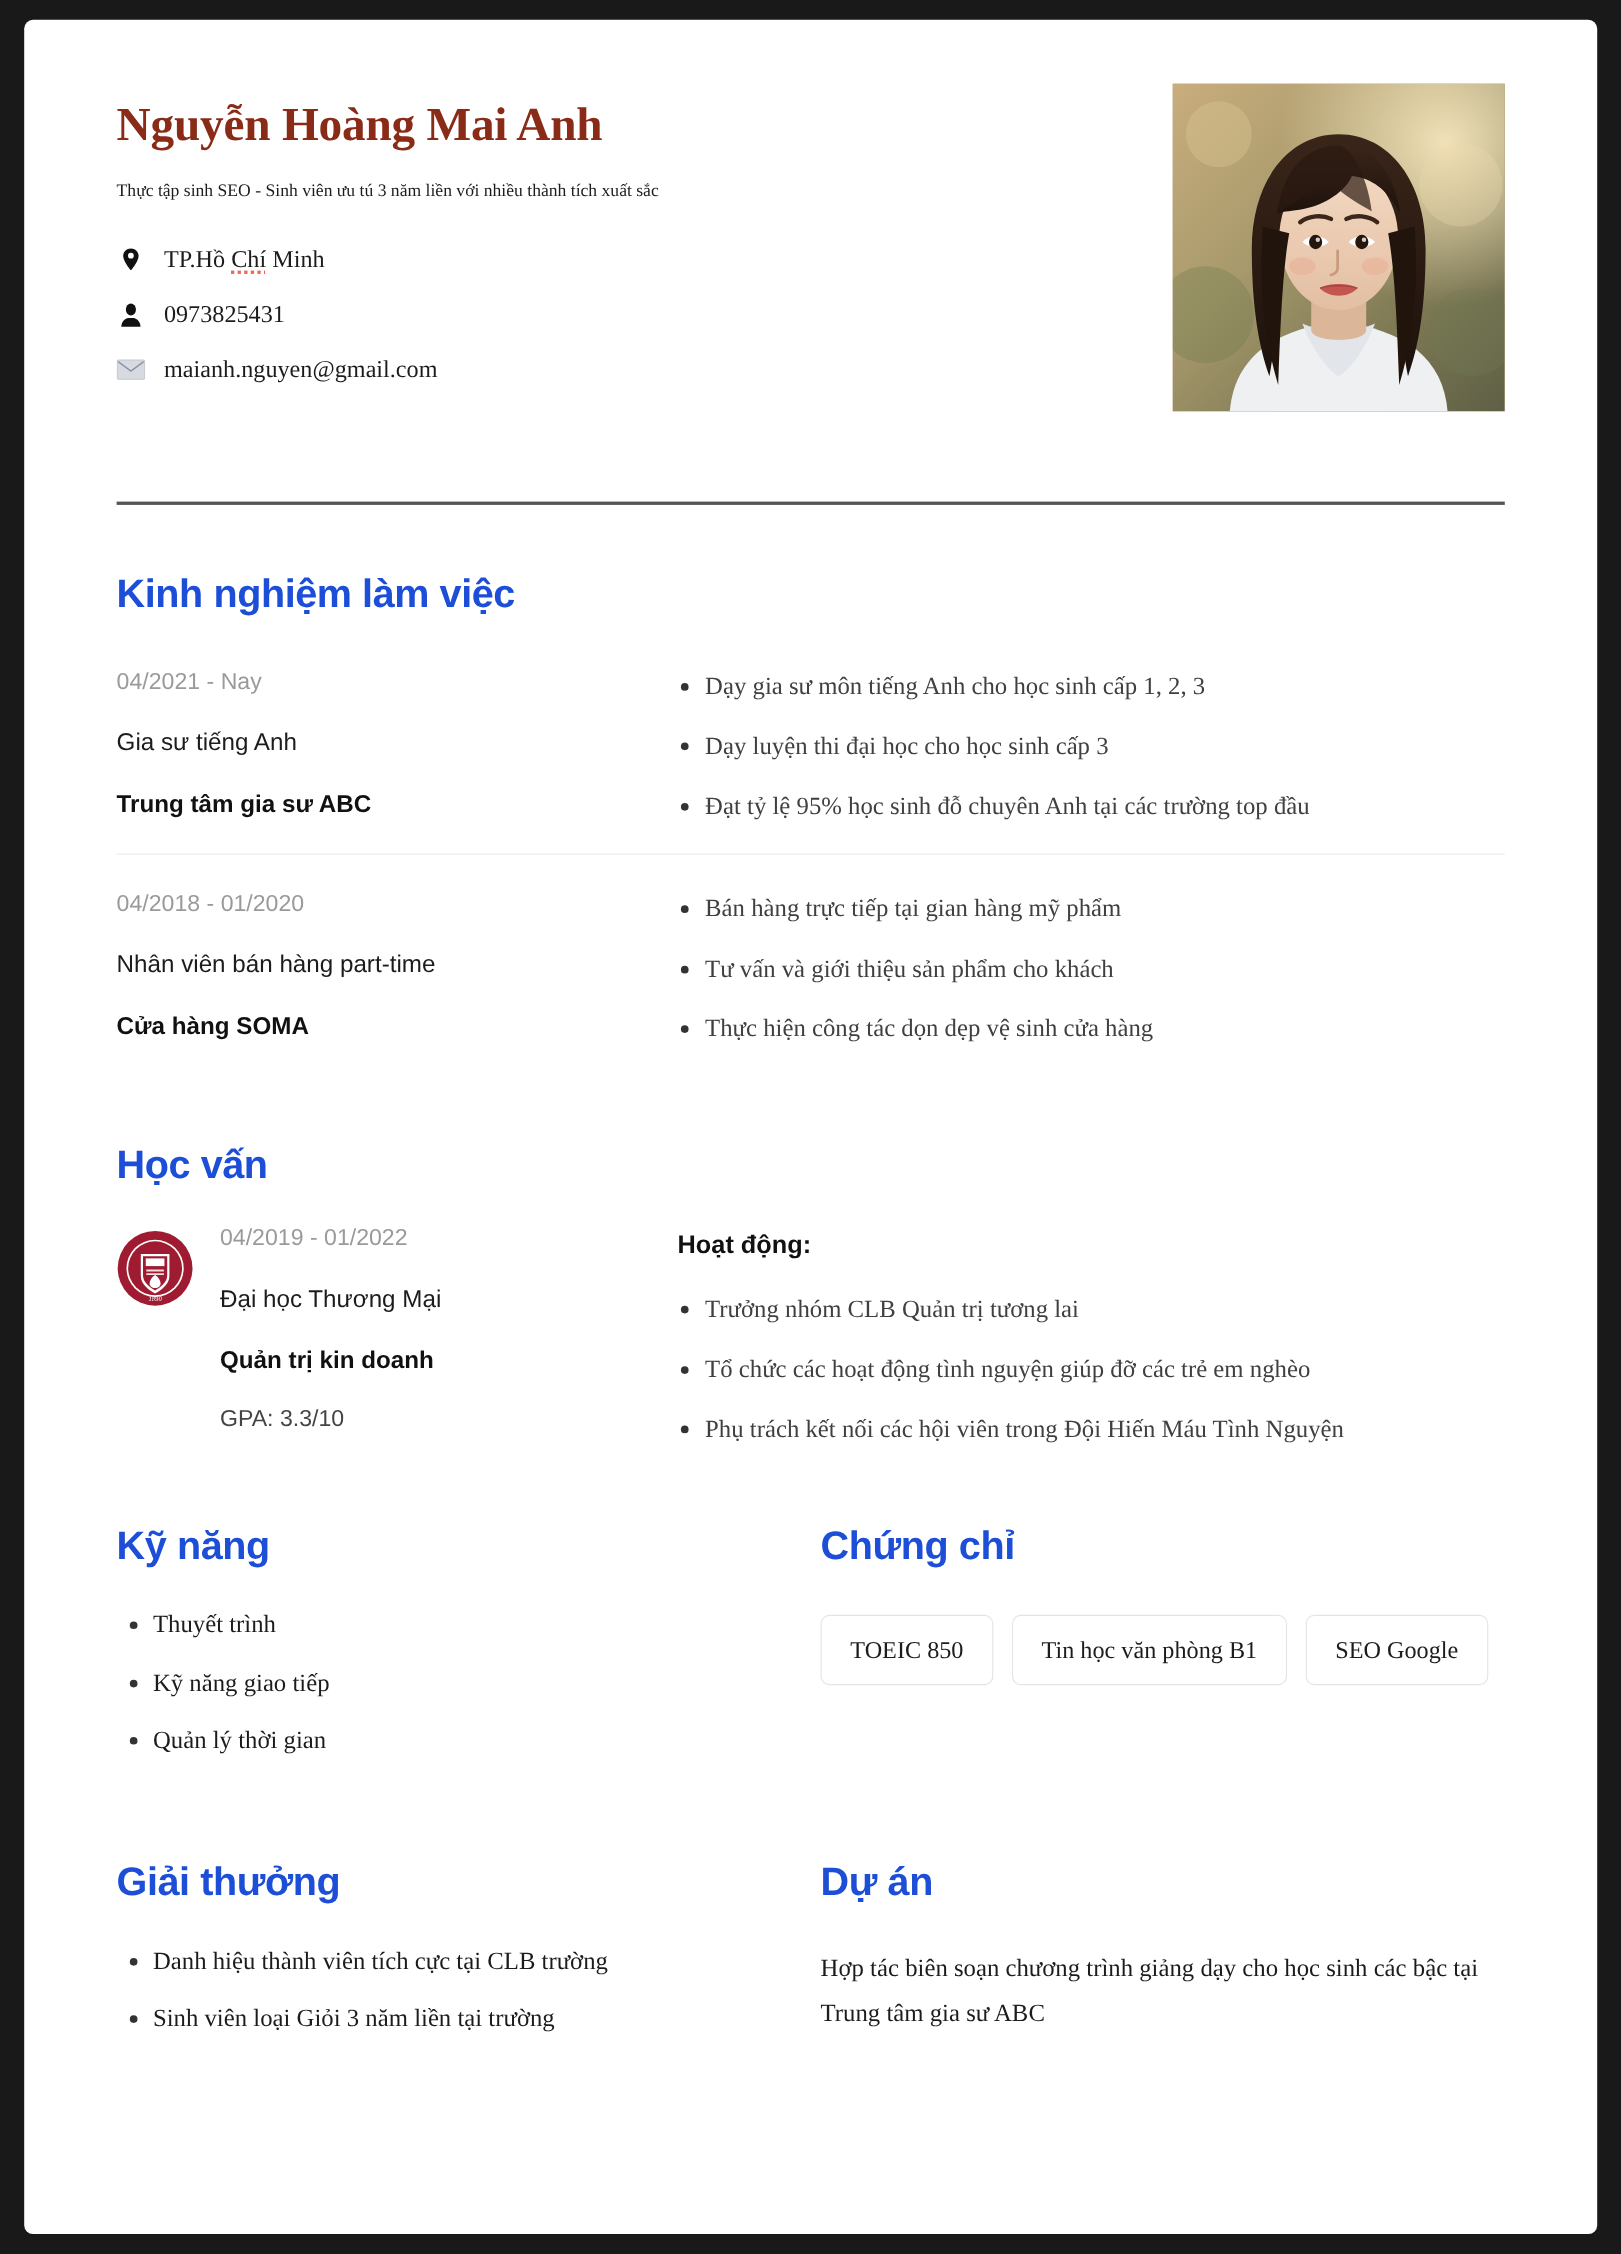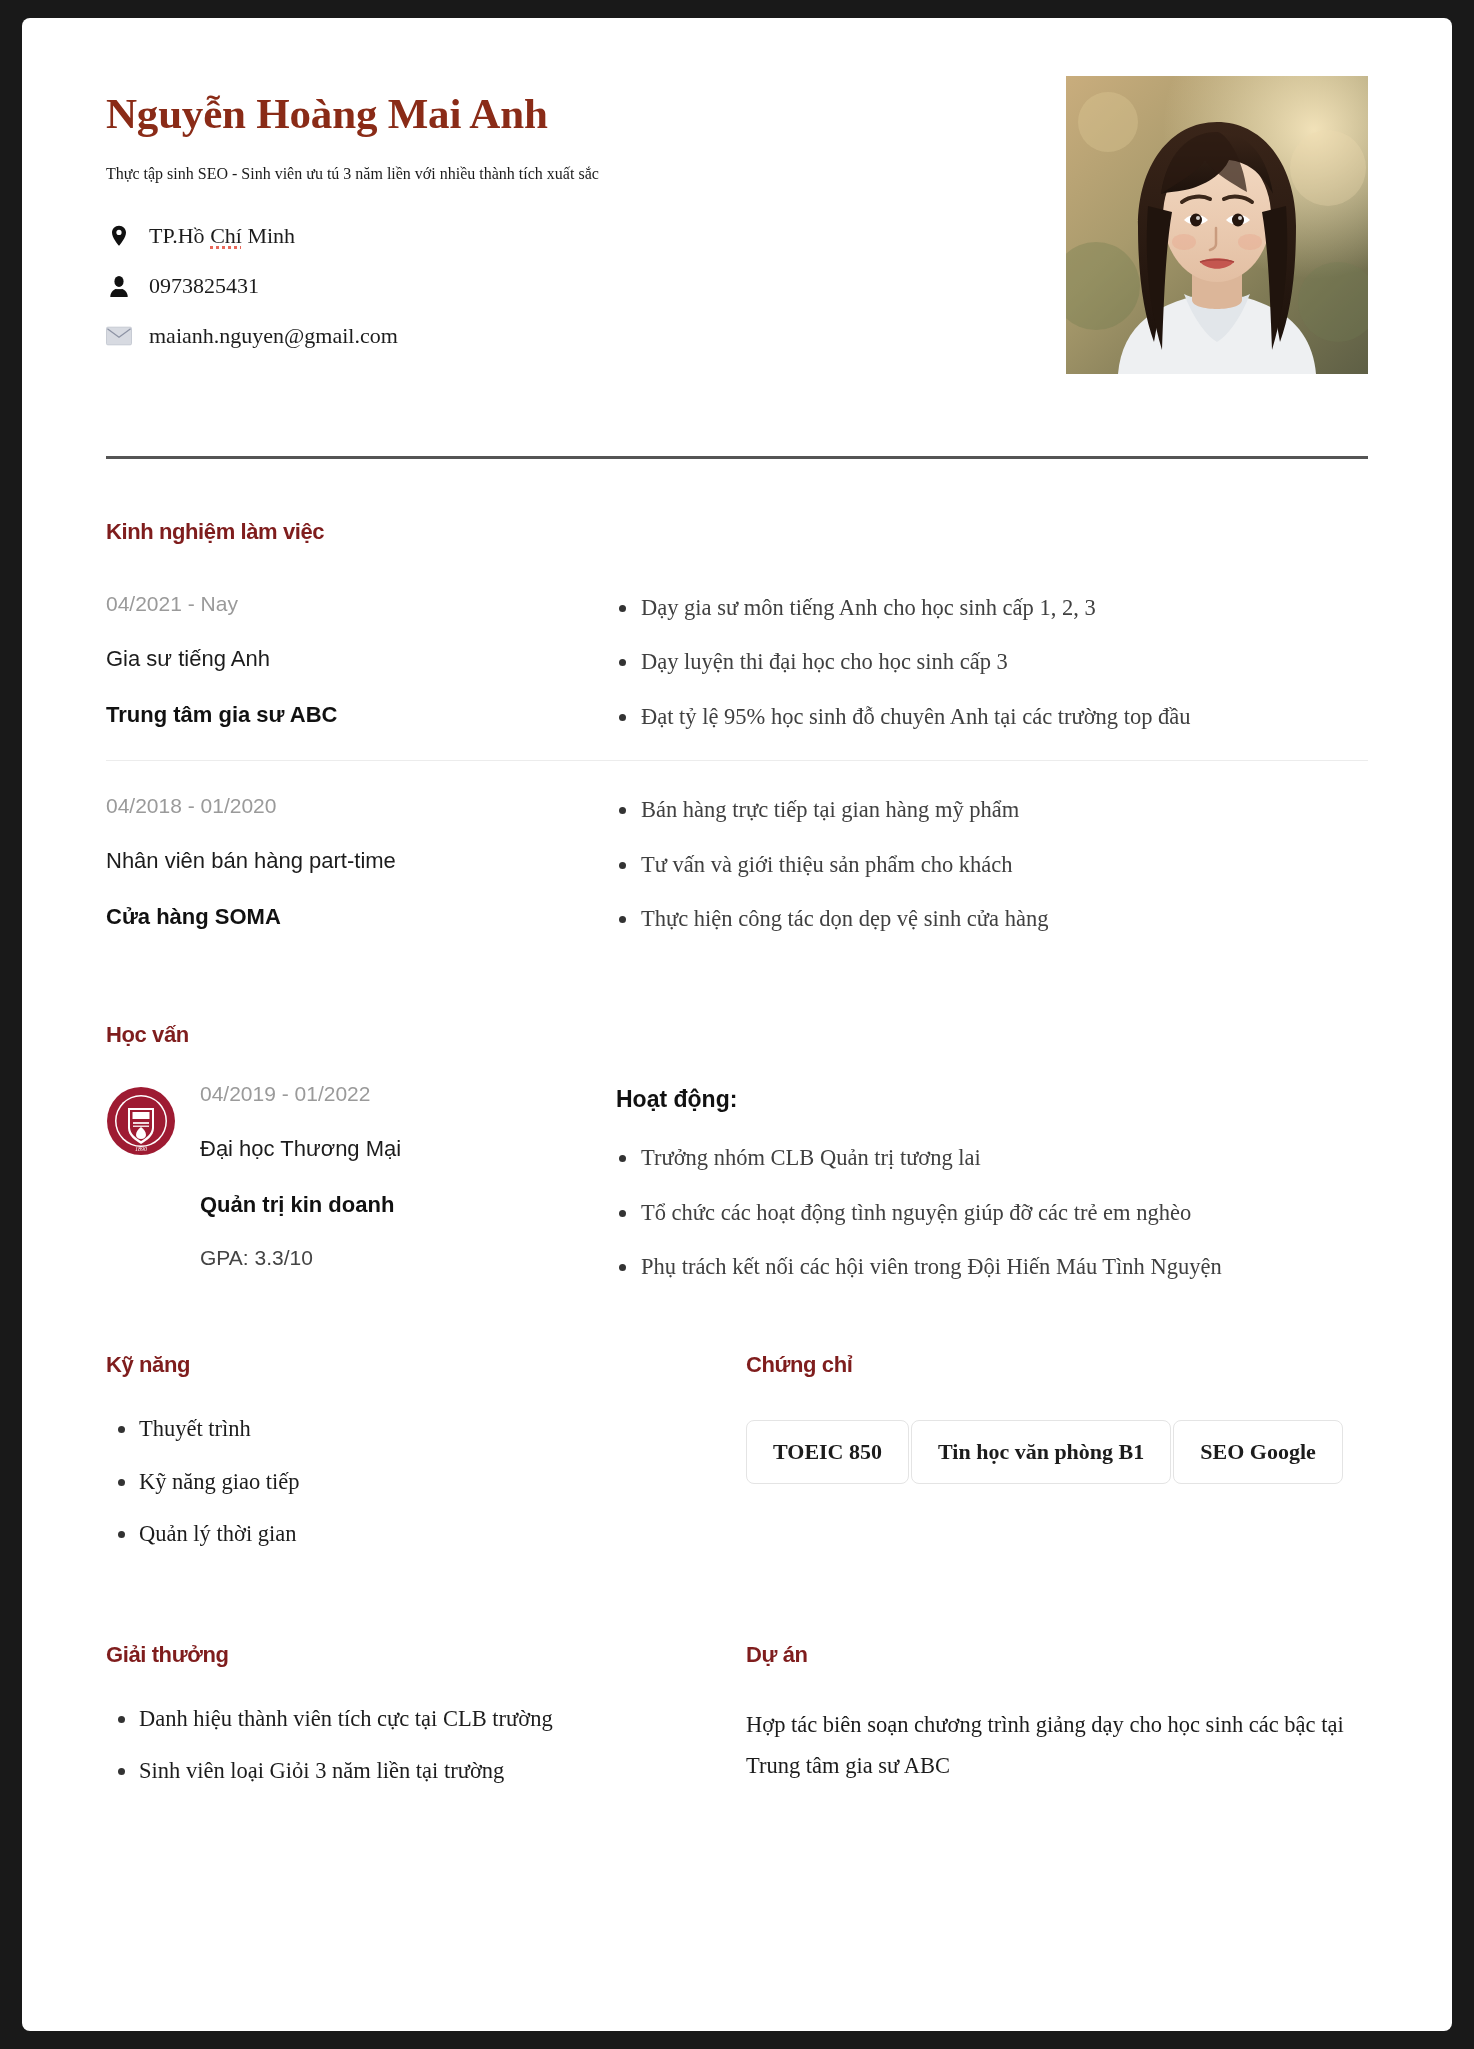--- a/index.html
+++ b/index.html
@@ -99,22 +99,22 @@
     background: #555555;
     margin-top: 82px;
   }
 
   
   .section { margin-top: 60px; }
 
   .section-title {
     font-family: "Liberation Sans", sans-serif;
     font-weight: bold;
-    font-size: 22px;
-    color: #7f1d1d;
+    font-size: 36px;
+    color: #1d4ed8;
     letter-spacing: -0.4px;
   }
 
   
   .exp-list { margin-top: 30px; }
 
   .exp-entry {
     display: flex;
     gap: 40px;
     padding: 16px 0 28px 0;
@@ -239,23 +239,22 @@
     top: 12px;
     width: 7px;
     height: 7px;
     border-radius: 50%;
     background: #333333;
   }
 
   .chips {
     display: flex;
     flex-wrap: wrap;
-    gap: 2px;
+    gap: 17px;
     margin-top: 42px;
-    font-weight: bold;
   }
   .chip {
     border: 1px solid #e4e4e4;
     border-radius: 8px;
     padding: 18px 26px;
     font-family: "Liberation Serif", serif;
     font-size: 22px;
     color: #1c1c1c;
     background: #ffffff;
     white-space: nowrap;

